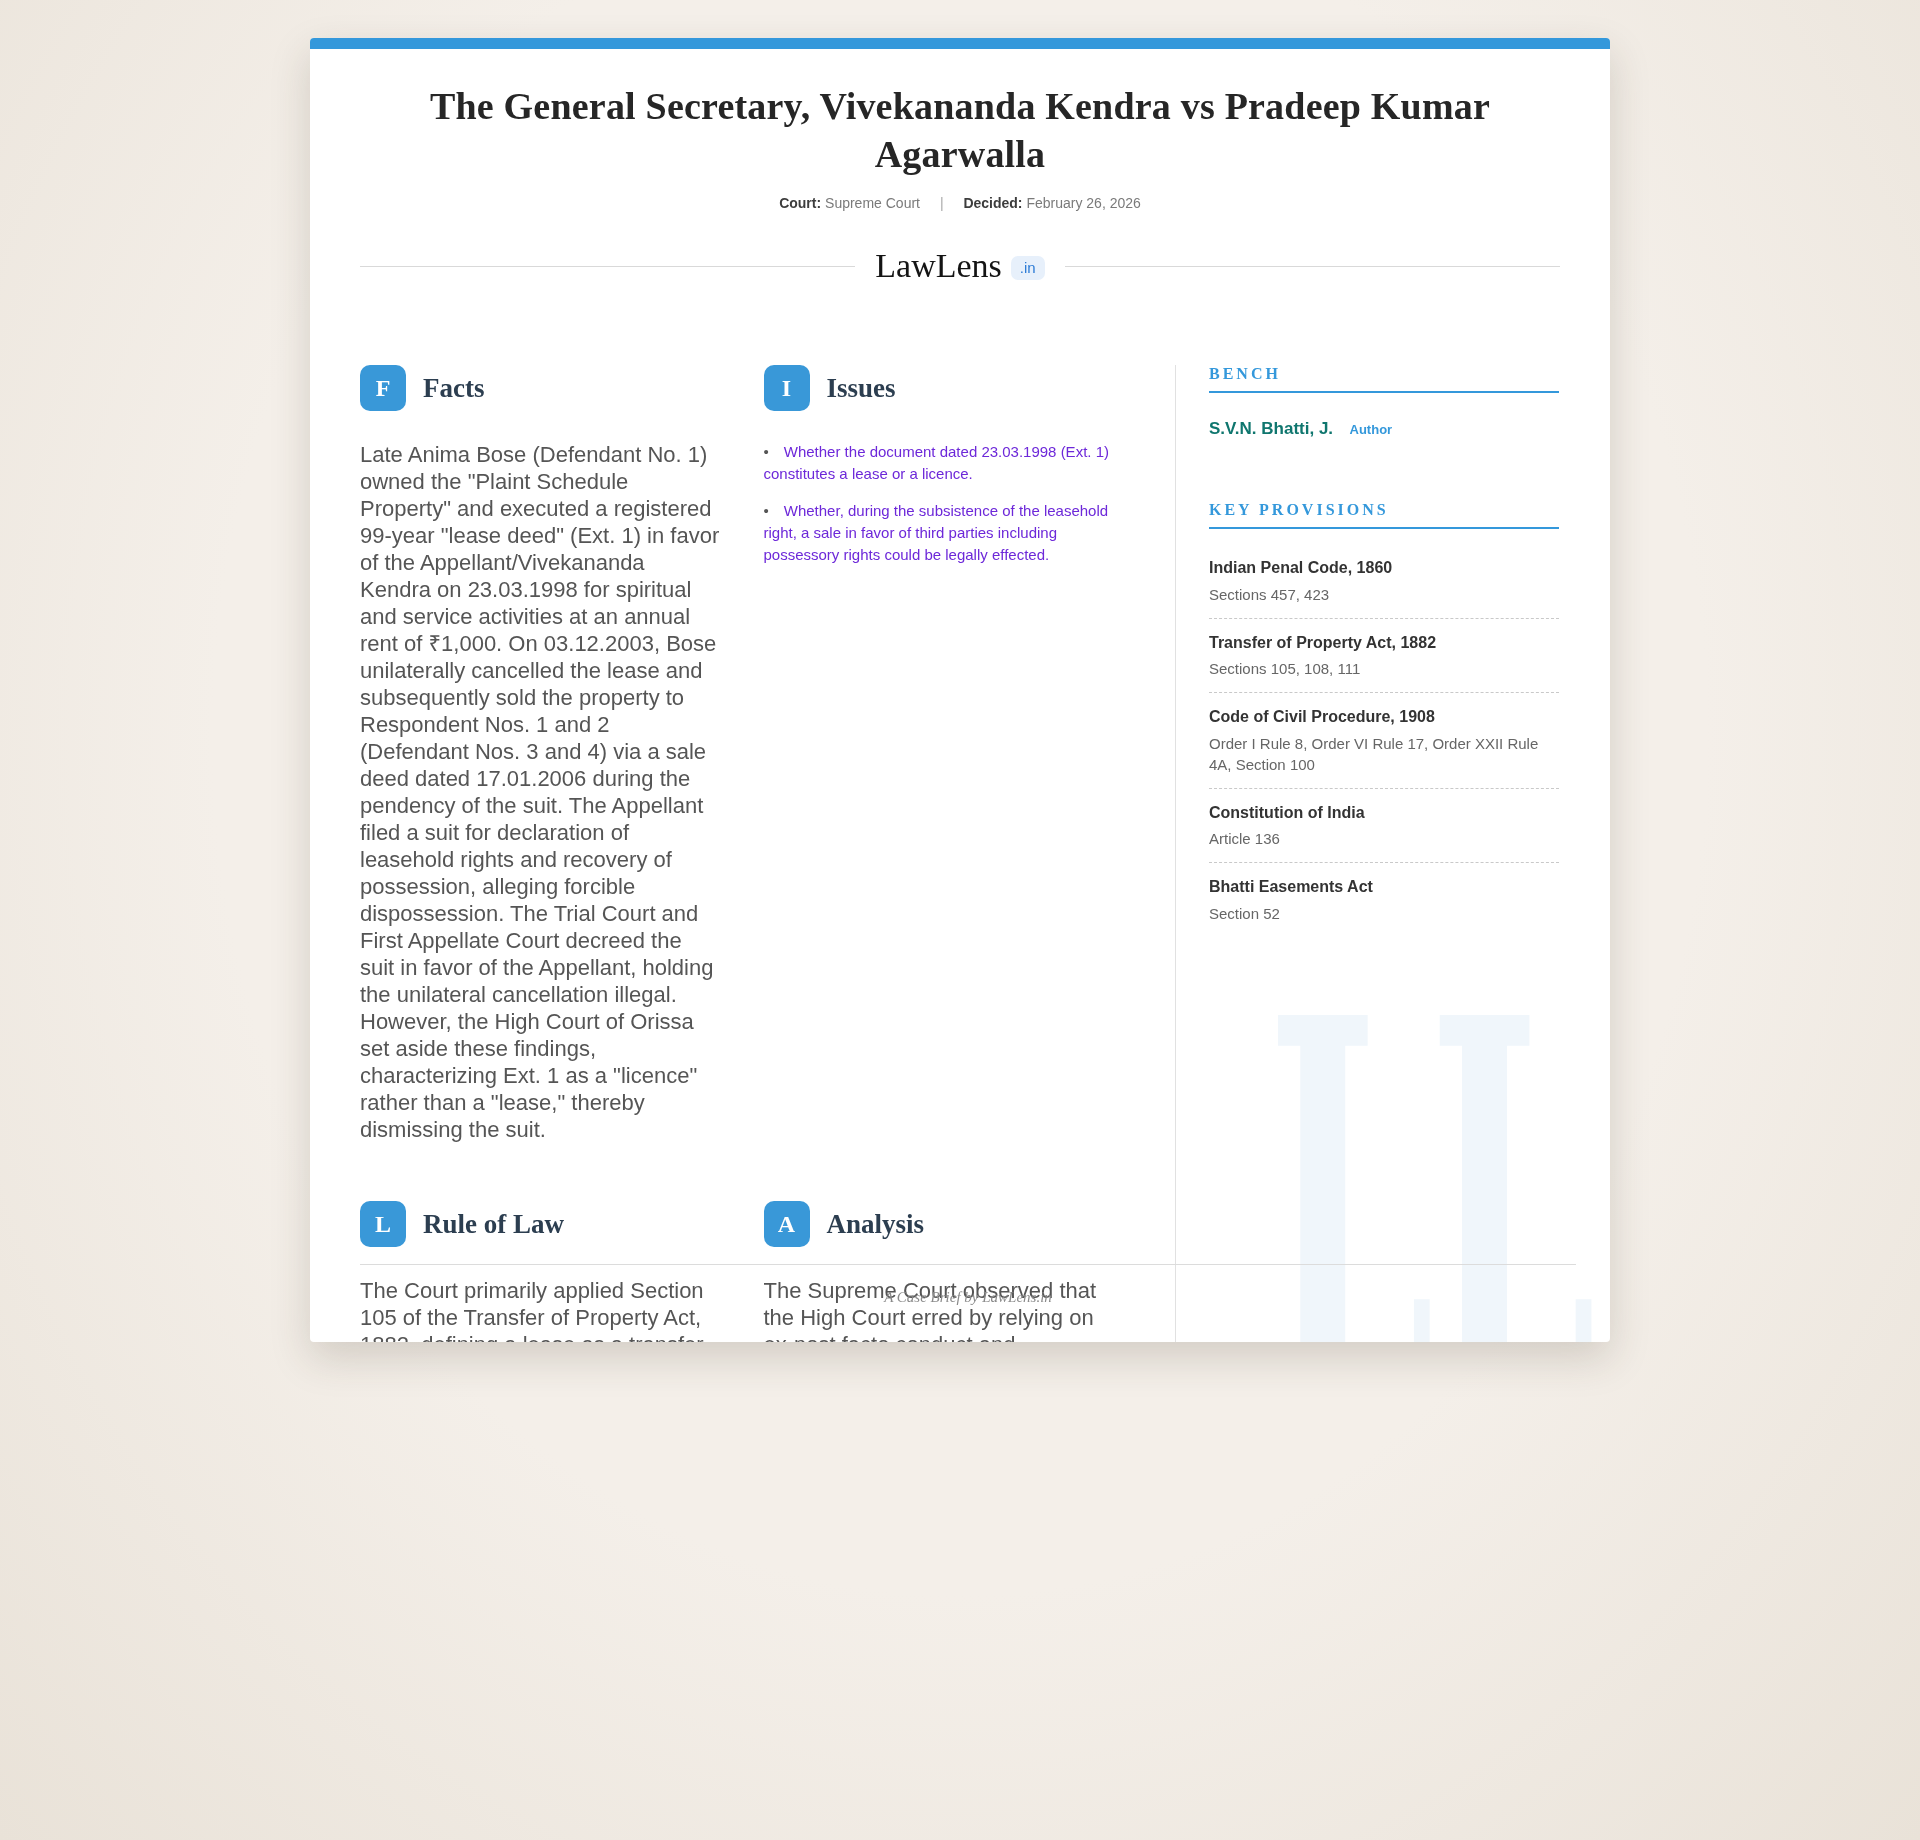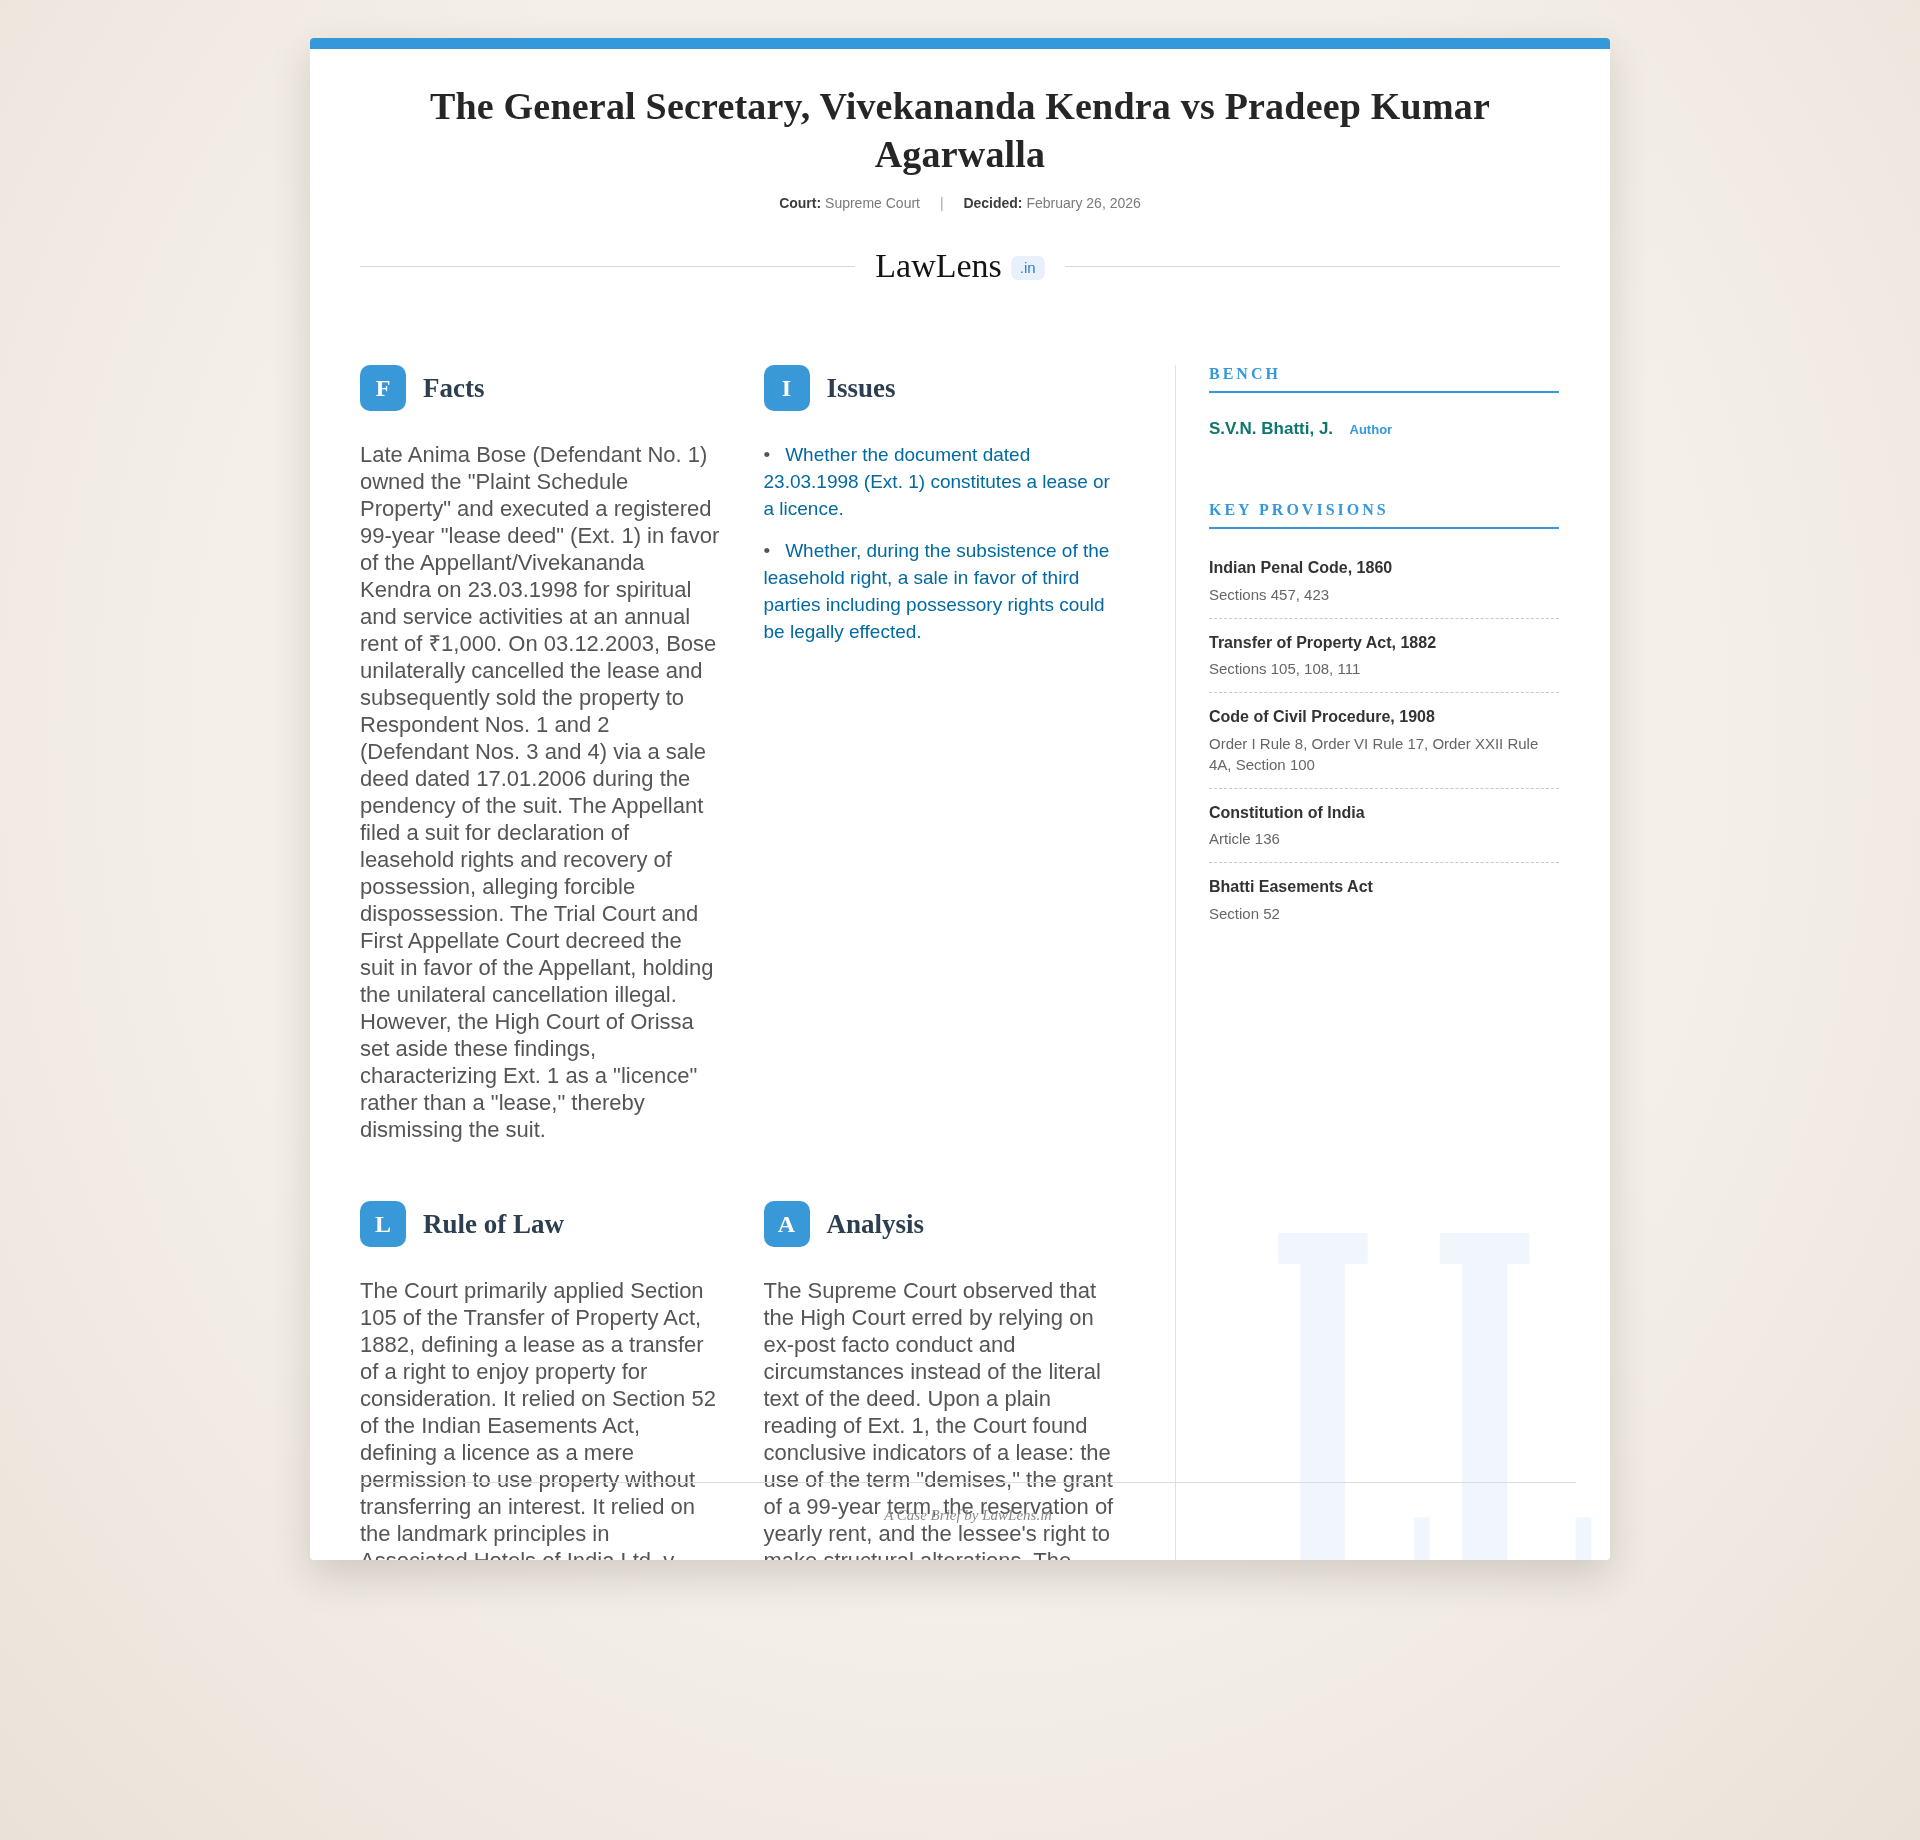--- a/index.html
+++ b/index.html
@@ -3,21 +3,21 @@
 <meta charset="utf-8">
 <style>
   * { box-sizing: border-box; }
   html,body { margin:0; padding:0; }
   body {
     width:1920px; height:1840px; overflow:hidden;
     background: radial-gradient(ellipse at 50% 40%, #f4efe9 55%, #e9e2d8 100%);
     font-family:"Liberation Sans", sans-serif;
   }
   .card {
-    position:relative; width:1300px; height:1522px; margin:38px auto 0;
+    position:relative; width:1300px; height:1304px; margin:38px auto 0;
     background:#ffffff; border-radius:4px; overflow:hidden;
     box-shadow:0 16px 40px rgba(60,50,35,0.18);
   }
   .topbar { height:11px; background:#3498db; }
   .header { text-align:center; padding-top:34px; position:relative; z-index:1; }
   .case-title {
     margin:0 55px; font-family:"Liberation Serif", serif; font-weight:bold;
     font-size:38px; line-height:1.25; color:#262626; letter-spacing:0.2px;
   }
   .meta { margin-top:17px; font-size:14px; color:#7a7a7a; }
@@ -46,21 +46,21 @@
     width:46px; height:46px; border-radius:10px; background:#3998d8; flex:0 0 46px;
     color:#fff; font-family:"Liberation Serif", serif; font-weight:bold; font-size:24px;
     display:flex; align-items:center; justify-content:center;
   }
   .sec-title {
     margin:0; font-family:"Liberation Serif", serif; font-weight:bold;
     font-size:27px; color:#2c3e50;
   }
   .body-text { margin:0; font-size:22px; line-height:27px; color:#555; }
   .issues-list { list-style:none; margin:0; padding:0; }
-  .issues-list li { font-size:19px; line-height:27px; color:#0369a1; margin-bottom:15px; }
+  .issues-list li { font-size:15px; line-height:22px; color:#6d28d9; margin-bottom:15px; }
   .issues-list li::before { content:"\2022"; margin-right:15px; color:#555; }
   .span2 { grid-column:1 / -1; }
   .side-h {
     margin:0 0 26px; font-family:"Liberation Serif", serif; font-weight:bold;
     font-size:16px; letter-spacing:3px; color:#3498db;
     border-bottom:2px solid #3498db; padding-bottom:8px;
   }
   .bench-block { margin-bottom:62px; }
   .judge-name { font-size:17px; font-weight:bold; color:#0f766e; }
   .author-tag { font-size:13px; font-weight:bold; color:#3498db; margin-left:12px; }

